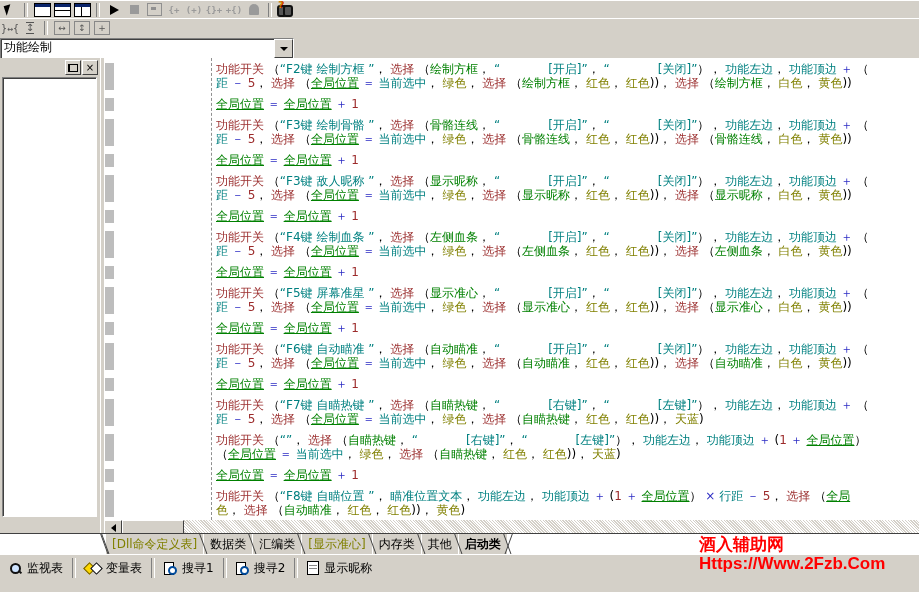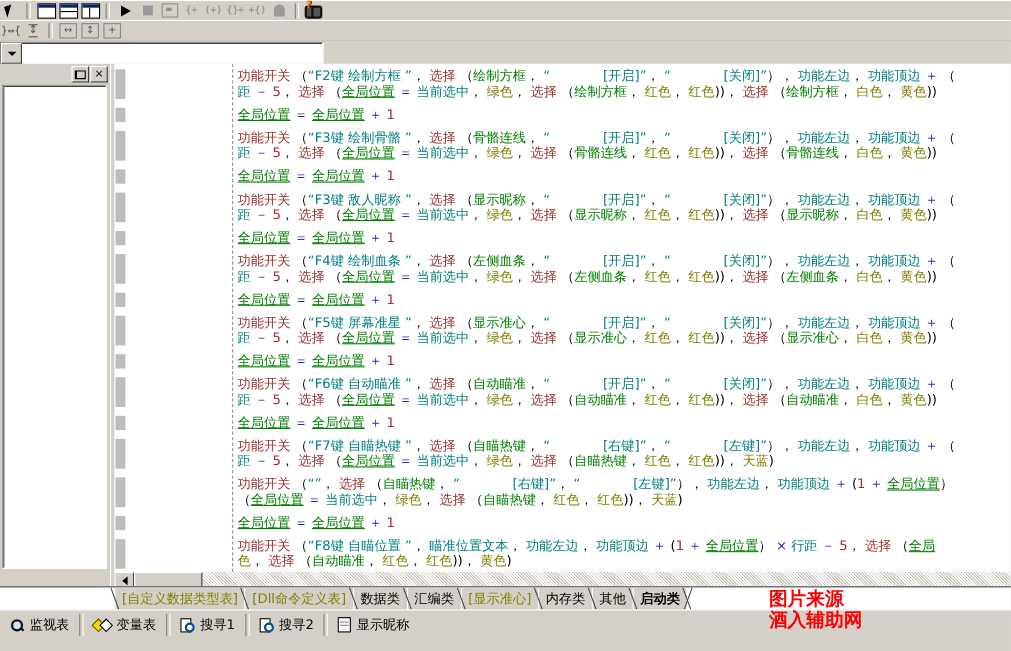--- a/index.html
+++ b/index.html
@@ -168,20 +168,21 @@
       <span class="tbtn">
         <span class="i-box">↕</span>
       </span>
       <span class="tbtn">
         <span class="i-box">+</span>
       </span>
     </div>
 
   <div id="combo-row">
     <div class="combo">
+      <span class="combo-text">功能绘制</span>
       <span class="combo-btn">
         <span class="arrow-down"></span>
       </span>
     </div>
   </div>
 
   <div id="main">
     <div id="side">
       <div class="side-header" id="side-header">
           <span class="mini-btn">
@@ -258,21 +259,20 @@
         <span class="sb-btn">
           <span class="arrow-left"></span>
         </span>
         <span class="sb-thumb"></span>
       </div>
     </div>
   </div>
 
   <div id="tabstrip">
       <span class="tdiv"></span>
-      <span class="tab olive ">[自定义数据类型表]</span>
       <span class="tdiv"></span>
       <span class="tab olive ">[Dll命令定义表]</span>
       <span class="tdiv"></span>
       <span class="tab ">数据类</span>
       <span class="tdiv"></span>
       <span class="tab ">汇编类</span>
       <span class="tdiv"></span>
       <span class="tab olive ">[显示准心]</span>
       <span class="tdiv"></span>
       <span class="tab ">内存类</span>
@@ -308,17 +308,17 @@
         <span>搜寻2</span>
       </span>
       <span class="bsep"></span>
       <span class="bbtn">
         <div class="i-doc"></div>
         <span>显示昵称</span>
       </span>
     </div>
 
   <div id="watermark" style="color: rgb(255, 0, 0);">
-      <div>图片来源</div>
       <div>酒入辅助网</div>
+      <div>Https://Www.2Fzb.Com</div>
     </div>
 
 </div>
 
 </body></html>

